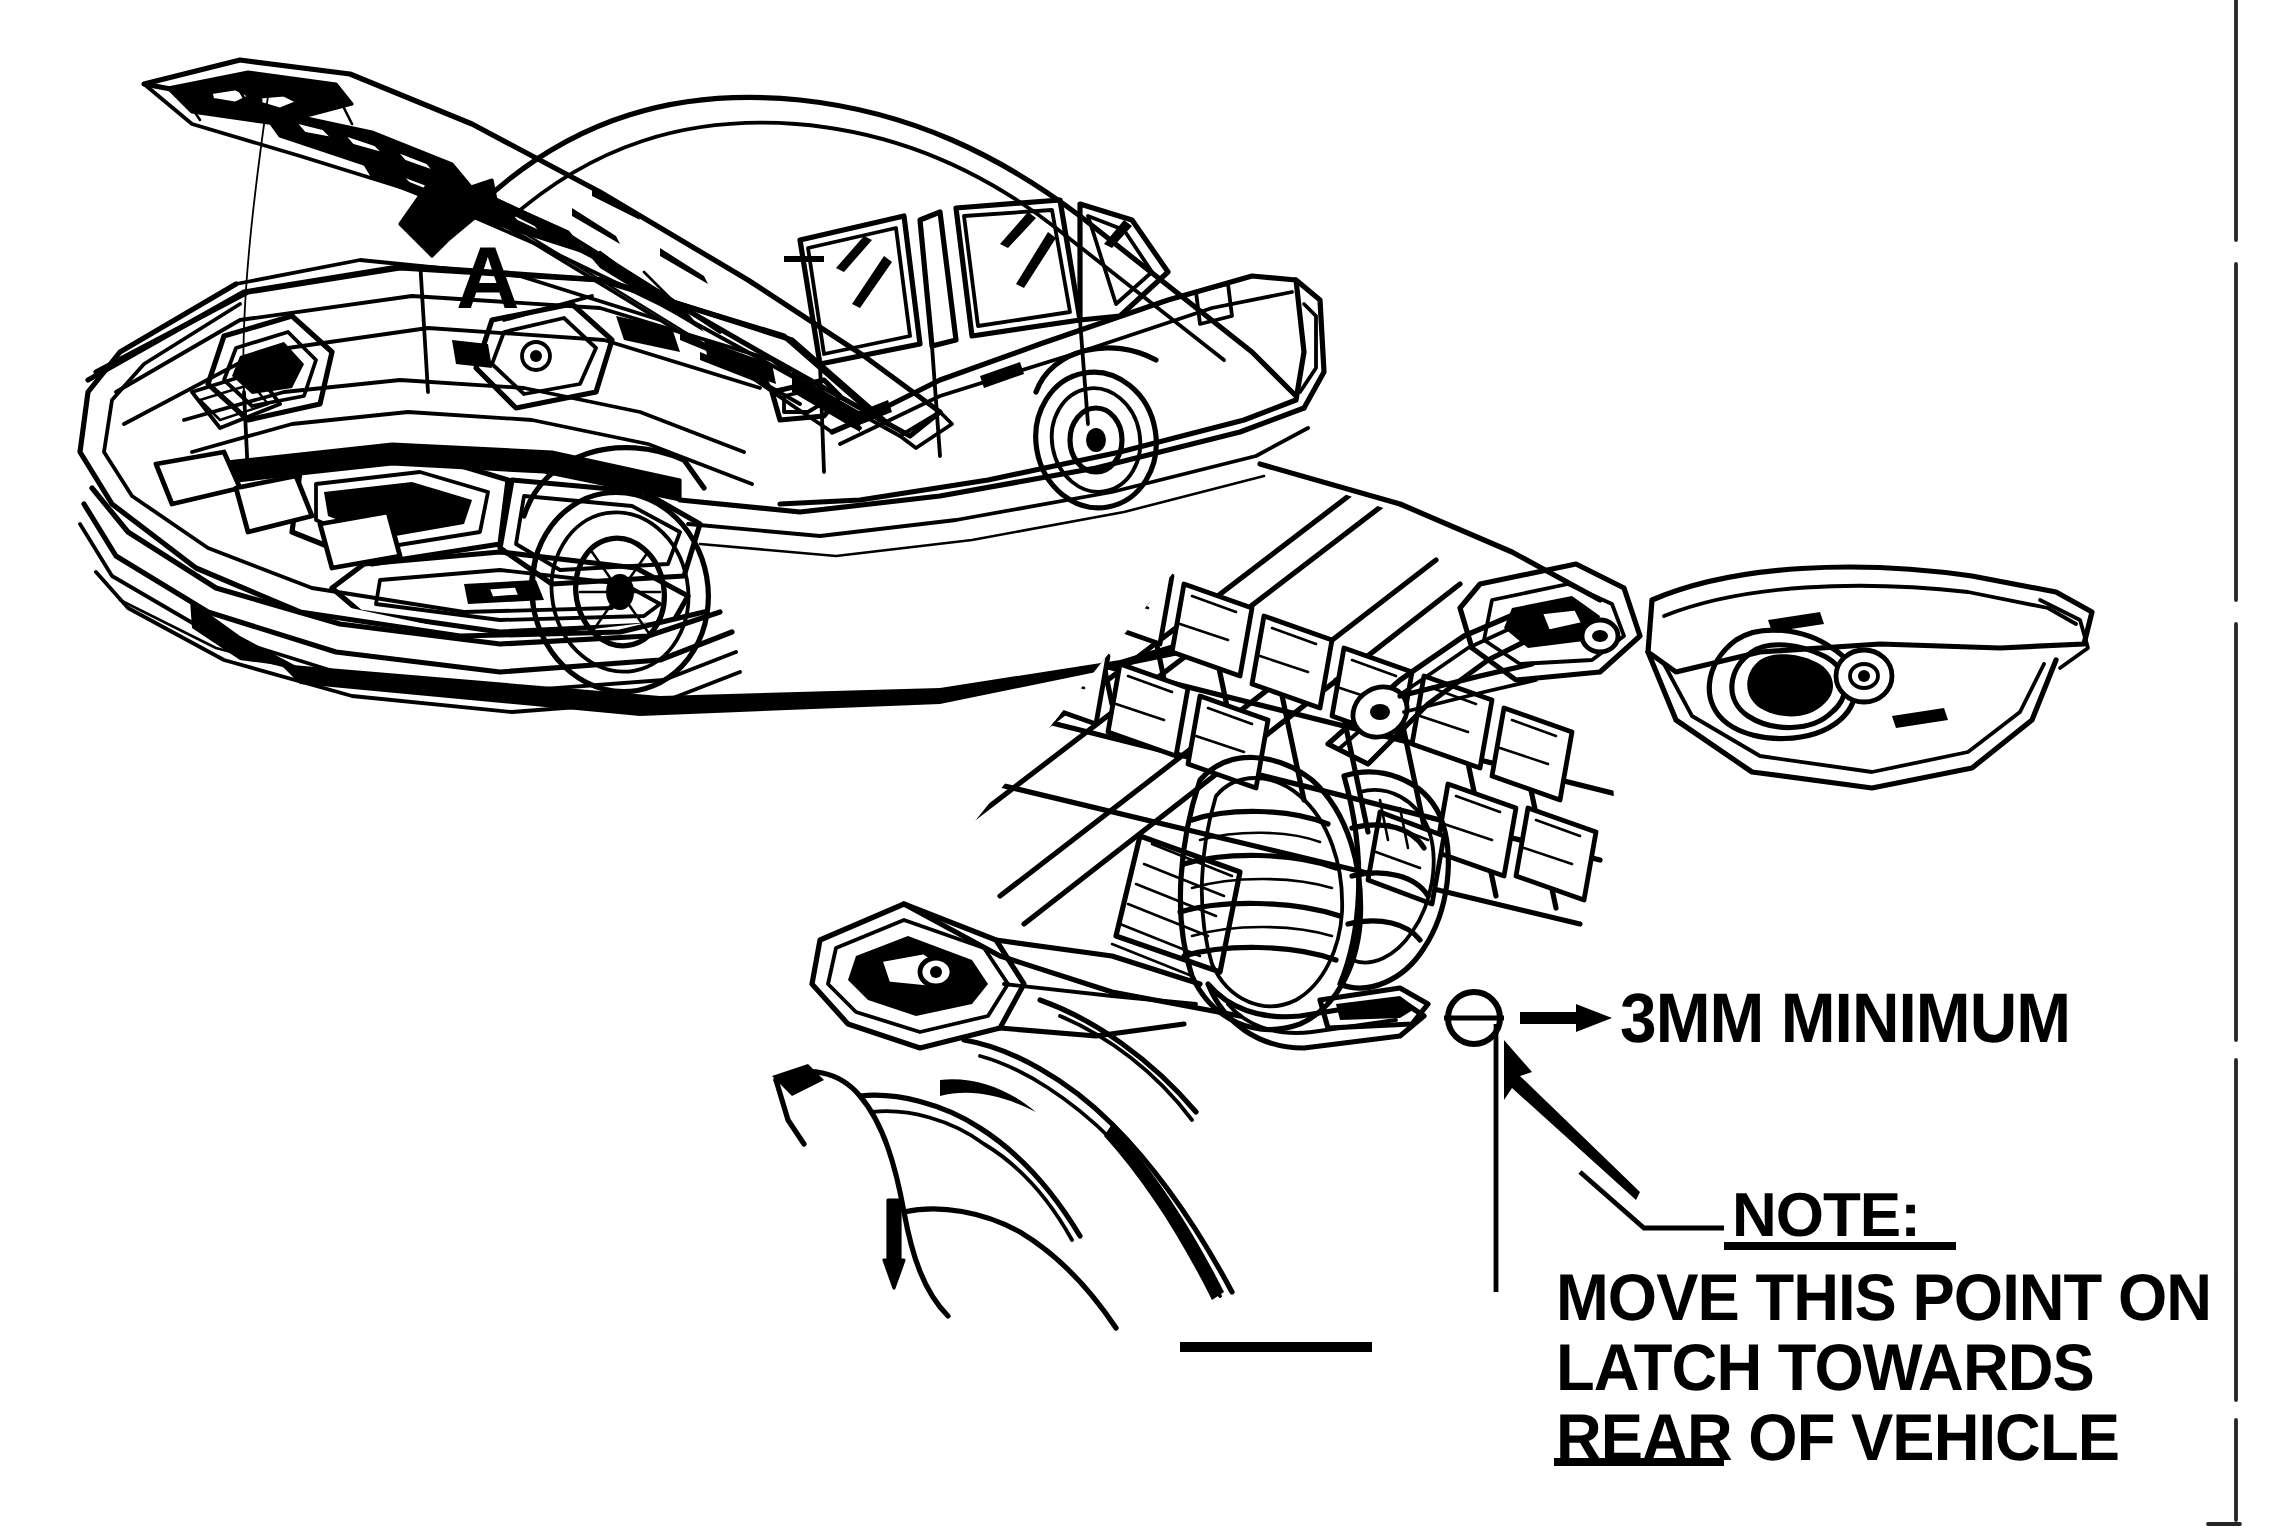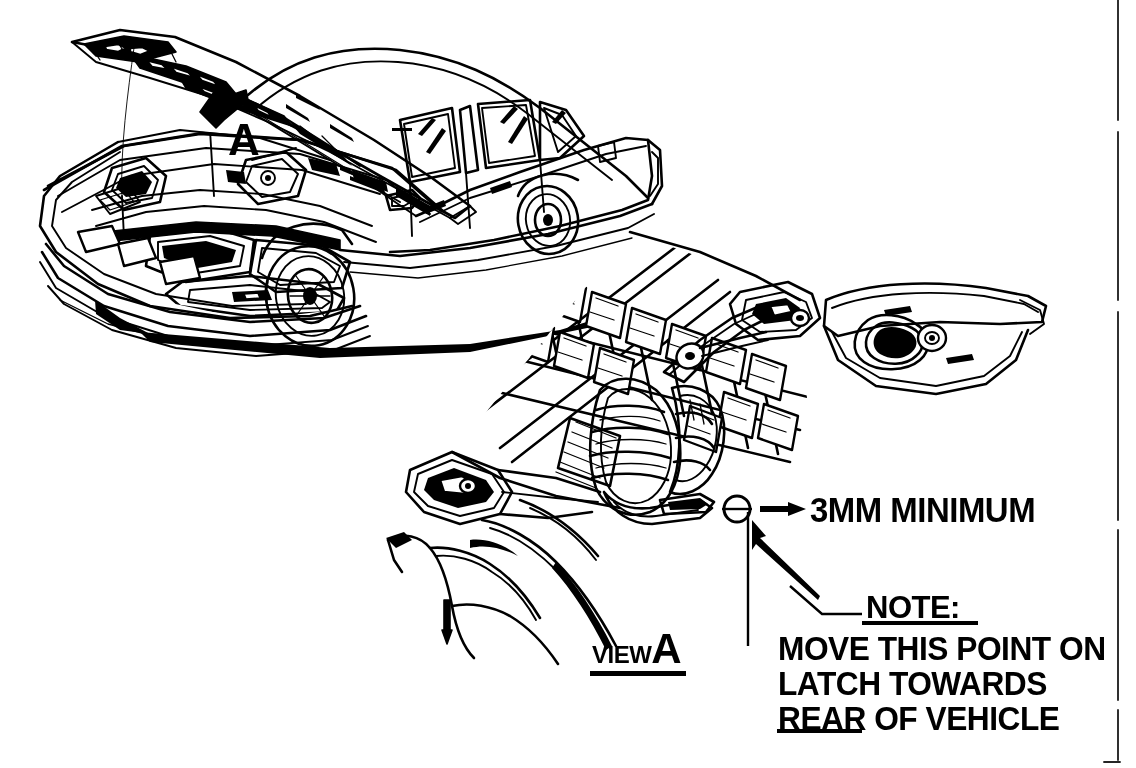--- a/index.html
+++ b/index.html
@@ -490,23 +490,20 @@
       <path class="m" d="M1118,0 L1118,120 M1118,132 L1118,300 M1118,312 L1118,520
                          M1118,530 L1118,700 M1118,710 L1118,760"></path>
       <path class="m" d="M1104,762 L1120,762"></path>
     </g>
   </svg>
 
   <div class="lbl" id="callout-a">A</div>
 
   <div class="lbl" id="dim-label">3MM MINIMUM</div>
 
-  <div class="lbl" id="view-a-wrap">
-    <span>VIEW</span><span class="big">A</span>
-  </div>
   <div id="view-a-rule"></div>
 
   <div class="lbl" id="note-head">NOTE:</div>
   <div id="note-head-rule"></div>
 
   <div class="lbl" id="note-l1">MOVE THIS POINT ON</div>
   <div class="lbl" id="note-l2">LATCH TOWARDS</div>
   <div class="lbl" id="note-l3"><span>REAR</span><span> OF VEHICLE</span></div>
   <div id="note-l3-rule"></div>
 

